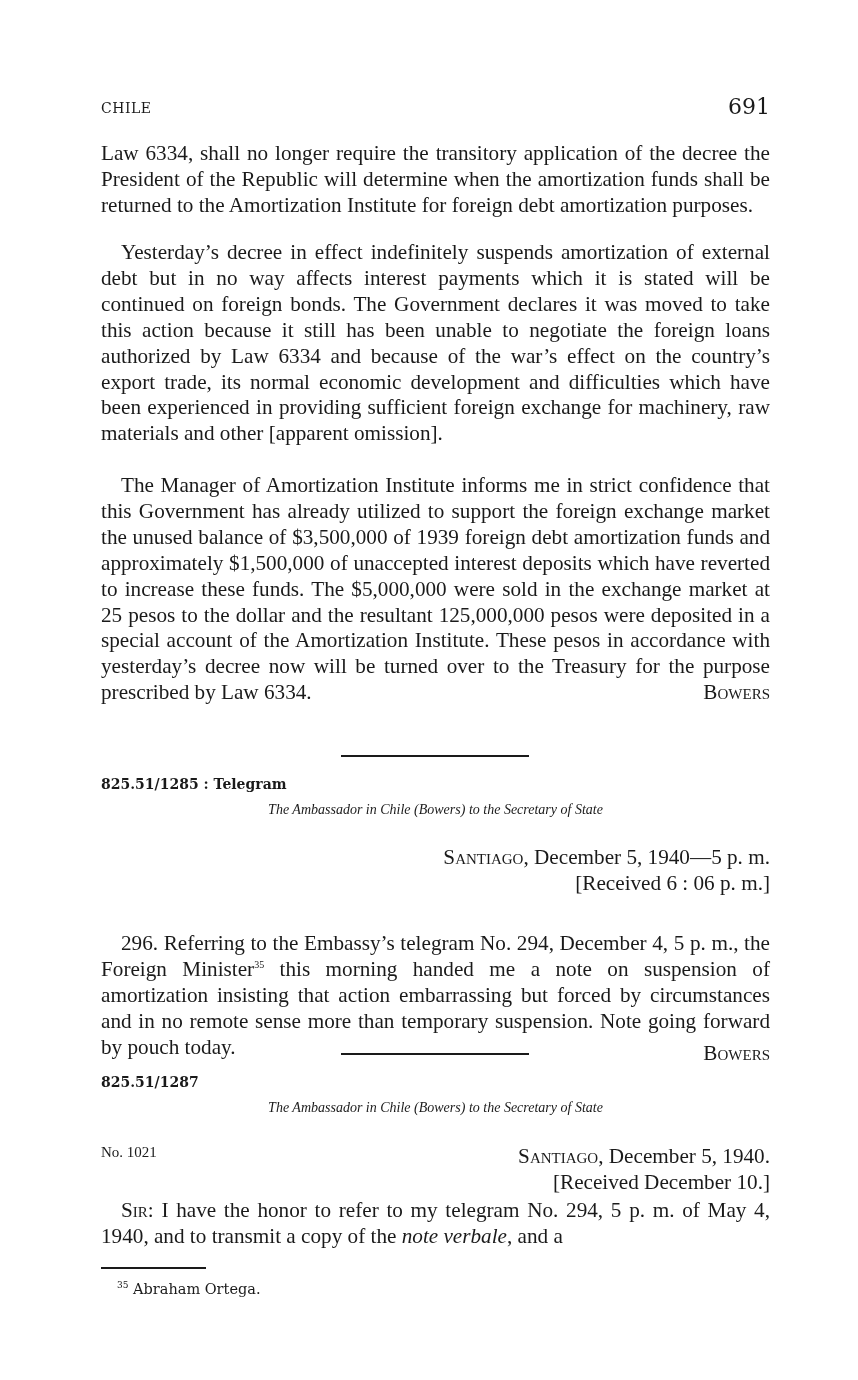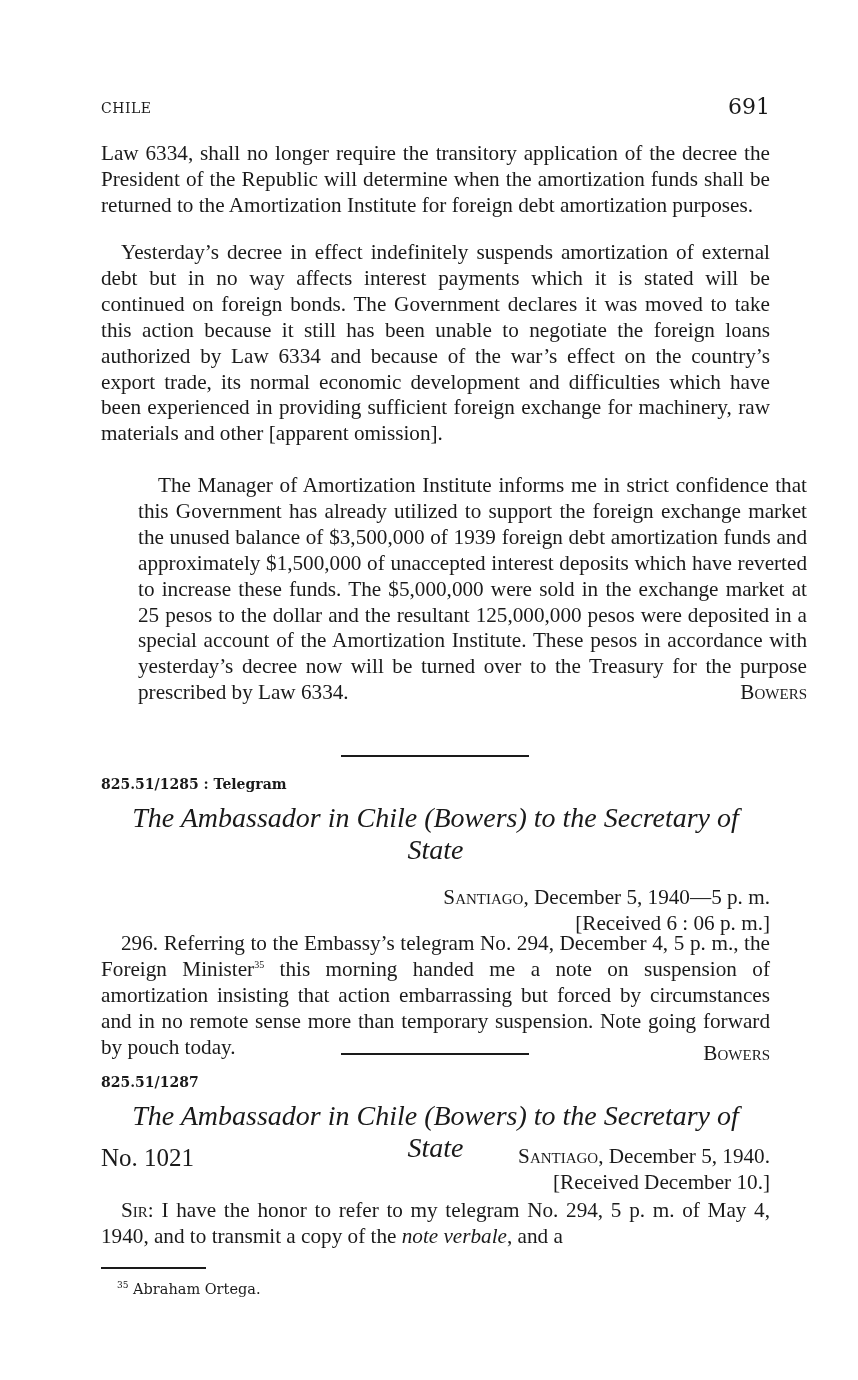--- a/index.html
+++ b/index.html
@@ -21,29 +21,29 @@
       margin: 0; hyphens: manual;
     }
     .indent { text-indent: 20px; }
     .para { position: absolute; left: 0; width: 669px; }
     .sc { font-variant: small-caps; }
     .signature { float: right; font-variant: small-caps; }
     .rule { position: absolute; height: 2px; background: #1a1a1a; }
     .docref { position: absolute; left: 0; font-size: 14px; font-weight: bold; font-family: "DejaVu Serif", serif; }
     .doc-title {
       position: absolute; left: 0; width: 669px; text-align: center;
-      font-family: "Liberation Serif", serif; font-style: italic; font-size: 28px;
+      font-family: "Liberation Serif", serif; font-style: italic; font-size: 14px;
     }
     .dateline {
       position: absolute; right: 0; text-align: right;
       font-family: "Liberation Serif", serif; font-size: 21.2px; line-height: 25.9px;
     }
     .desp-no {
       position: absolute; left: 0;
-      font-family: "Liberation Serif", serif; font-size: 25px;
+      font-family: "Liberation Serif", serif; font-size: 15px;
     }
     sup.fn { font-size: 10px; vertical-align: 8px; line-height: 0; }
     .footnote {
       position: absolute; left: 16px; top: 1280px;
       font-family: "DejaVu Serif", serif; font-size: 14.5px;
     }
     .footnote sup { font-size: 9px; vertical-align: 6px; }
     .sig-line { display: block; text-align: right; }
   </style>
 </head>
@@ -53,32 +53,32 @@
 
   <div class="running-head">
     <span class="running-title">CHILE</span>
     <span class="page-number">691</span>
   </div>
 
   <p class="para body-text" style="top:141px;">Law 6334, shall no longer require the transitory application of the de­cree the President of the Republic will determine when the amortiza­tion funds shall be returned to the Amortization Institute for foreign debt amortization purposes.</p>
 
   <p class="para body-text indent" style="top:240px;">Yesterday’s decree in effect indefinitely suspends amortization of external debt but in no way affects interest payments which it is stated will be continued on foreign bonds.  The Government declares it was moved to take this action because it still has been unable to negotiate the foreign loans authorized by Law 6334 and because of the war’s effect on the country’s export trade, its normal economic development and difficulties which have been experienced in providing sufficient foreign exchange for machinery, raw materials and other [apparent omission].</p>
 
-  <div class="para body-text indent" style="top:473px;margin-left:37px;">
+  <div class="para body-text indent" style="top:473px;">
     <span>The Manager of Amortization Institute informs me in strict con­fidence that this Government has already utilized to support the for­eign exchange market the unused balance of $3,500,000 of 1939 foreign debt amortization funds and approximately $1,500,000 of unaccepted interest deposits which have reverted to increase these funds.  The $5,000,000 were sold in the exchange market at 25 pesos to the dollar and the resultant 125,000,000 pesos were deposited in a special account of the Amortization Institute.  These pesos in accordance with yester­day’s decree now will be turned over to the Treasury for the purpose prescribed by Law 6334.</span>
     <span class="signature">Bowers</span>
   </div>
 
   <div class="rule" style="top:755px; left:240px; width:188px;"></div>
 
   <div class="docref" style="top:776px;">825.51/1285 : Telegram</div>
 
   <div class="doc-title" style="top:802px;">The Ambassador in Chile (Bowers) to the Secretary of State</div>
 
-  <div class="dateline" style="top:845px;margin-top:40px;">
+  <div class="dateline" style="top:845px;">
     <span class="sig-line"><span class="sc">Santiago</span><span>, December 5, 1940—5 p. m.</span></span>
     <span class="sig-line">[Received 6 : 06 p. m.]</span>
   </div>
 
   <div class="para body-text indent" style="top:931px;">
     <span>296.  Referring to the Embassy’s telegram No. 294, December 4, 5 p. m., the Foreign Minister</span><sup class="fn">35</sup><span> this morning handed me a note on sus­pension of amortization insisting that action embarrassing but forced by circumstances and in no remote sense more than temporary sus­pension.  Note going forward by pouch today.</span>
     <span class="signature" style="margin-top:6px;">Bowers</span>
   </div>
 
   <div class="rule" style="top:1053px; left:240px; width:188px;"></div>

